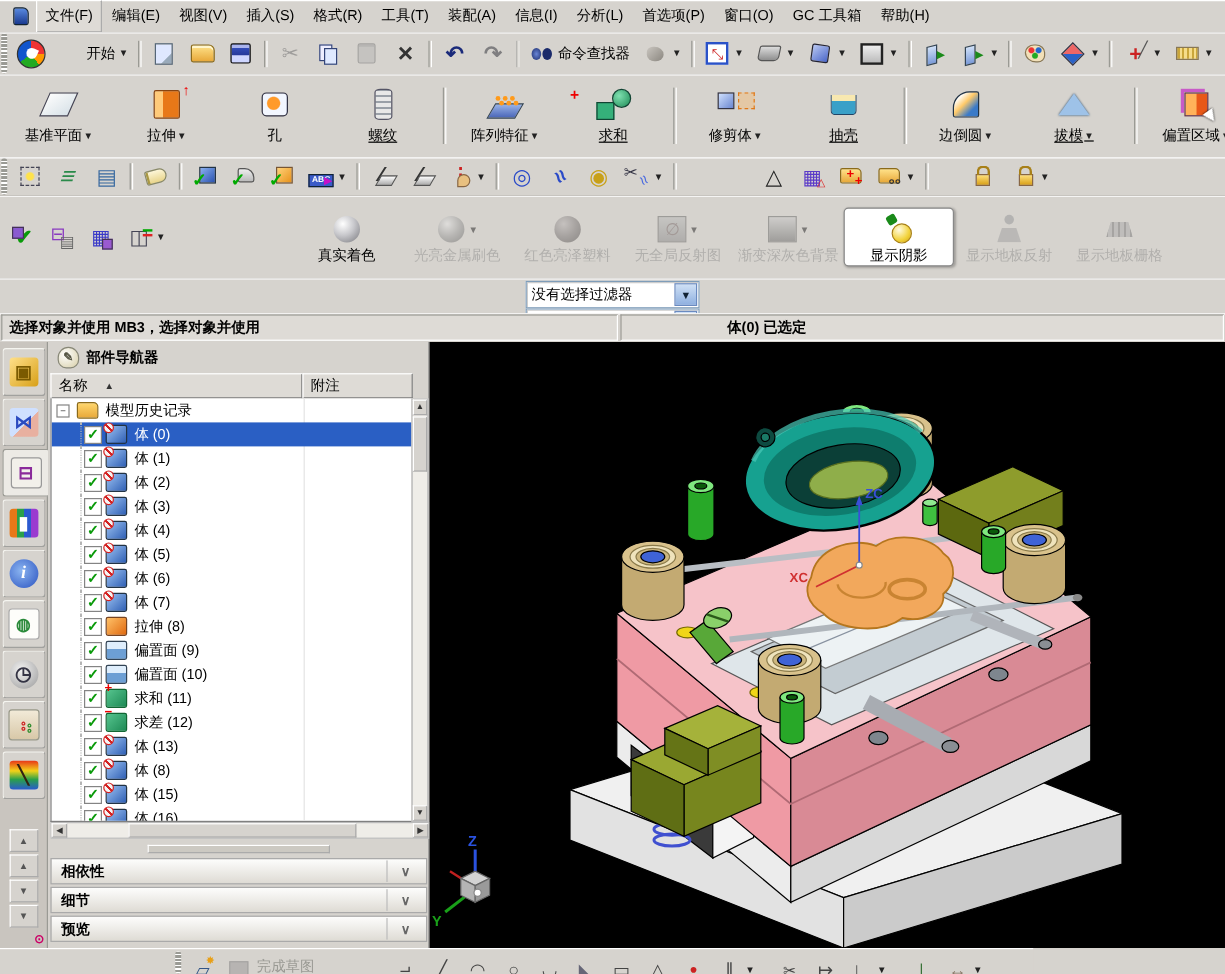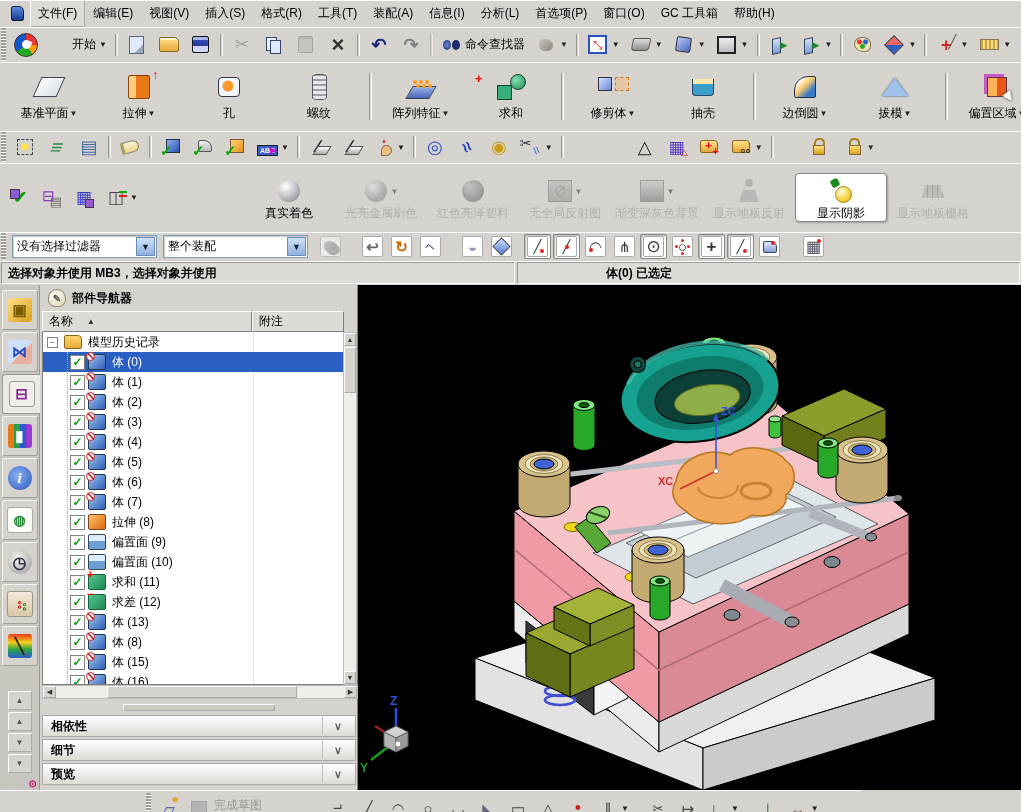--- a/index.html
+++ b/index.html
@@ -9,21 +9,21 @@
   .grip{display:inline-block;width:5px;align-self:stretch;margin:1px 3px 1px 1px;
         background:repeating-linear-gradient(0deg,#fff 0 1px,#9a9a94 1px 3px);border-radius:2px;}
   
   .bar{position:absolute;left:0;right:0;display:flex;align-items:center;
        border-bottom:1px solid #9a9a94;box-shadow:inset 0 1px 0 #fff;background:#d6d3ce;}
   #menubar{top:0;height:27px;}
   #stdbar{top:27px;height:35px;}
   #ribbon{top:62px;height:69px;}
   #row3{top:131px;height:32px;}
   #row4{top:163px;height:69px;}
-  #selbar{top:232px;height:29px;}
+  #selbar{top:232px;height:29px;flex-direction:column;}
   #statusbar{top:261px;height:24px;background:#d6d3ce;}
   .menuitem{padding:4px 7px;white-space:nowrap;border:1px solid transparent;text-align:right;}
   .menuitem[data-boxed]{border:1px outset #fff;background:#dedbd6;}
   .menusep{width:4px;height:20px;margin-left:420px;
         background:repeating-linear-gradient(90deg,#fff 0 1px,#9a9a94 1px 2px);}
   
   .tbtn{position:relative;display:flex;align-items:center;gap:2px;padding:2px 3px;margin:1px 1px;
         border:1px solid transparent;border-radius:2px;}
   .tbtn .lbl:empty{display:none;}
   .tbtn[data-groupend]{margin-right:10px;}
@@ -32,21 +32,21 @@
   .dda{display:none;font-size:8px;color:#222;margin-left:1px;}
   [data-dd] .dda{display:inline-block;}
   [data-state="disabled"]{opacity:.5;filter:grayscale(.9);}
   [data-pressed]{background:#f3f1ec;border:1px solid #8a8a84;box-shadow:inset 1px 1px 2px #aaa;}
   .tspacer *{display:none;}
   .tspacer{height:1px;}
   
   .rbtn{position:relative;display:flex;flex-direction:column;align-items:center;justify-content:center;
         min-width:84px;padding:3px 2px 2px;margin:2px 0;border:1px solid transparent;border-radius:2px;}
   .rbtn .rlabel{display:flex;align-items:center;gap:0;margin-top:3px;font-size:12px;}
-  .rbtn[data-groupend]{margin-right:12px;}
+  .rbtn[data-groupend]{margin-right:12px;text-decoration:underline;}
   .rbtn[data-groupend]::after{content:"";position:absolute;right:-9px;top:4px;bottom:4px;width:1px;
         border-left:1px solid #9a9a94;border-right:1px solid #fff;}
   
   .vbtn{position:relative;display:flex;flex-direction:column;align-items:center;justify-content:flex-start;
         width:86px;padding:4px 2px 1px;margin:1px 0;border:1px solid transparent;border-radius:3px;text-align:center;}
   .vbtn .vlabel{margin-top:3px;font-size:12px;line-height:13px;}
   .vbtn[data-state="active"]{background:#fff;border:1px solid #888;border-radius:4px;opacity:1;filter:none;
         box-shadow:1px 1px 2px rgba(0,0,0,.25);}
   .vbtn[data-state="disabled"] .vlabel{color:#8c8c86;}
   
@@ -733,32 +733,32 @@
         </div>
 
         <div class="vbtn" data-state="disabled" data-dd="1" data-icon="gradient-bg">
           <span style="display:flex;align-items:center">
             <span class="ic"></span>
             <span class="dda">▼</span>
           </span>
           <span class="vlabel">渐变深灰色背景</span>
         </div>
 
+        <div class="vbtn" data-state="active" data-icon="shadow-bulb">
+          <span style="display:flex;align-items:center">
+            <span class="ic"></span>
+          </span>
+          <span class="vlabel">显示阴影</span>
+        </div>
+
         <div class="vbtn" data-state="disabled" data-icon="floor-reflect">
           <span style="display:flex;align-items:center">
             <span class="ic"></span>
           </span>
           <span class="vlabel">显示地板反射</span>
-        </div>
-
-        <div class="vbtn" data-state="active" data-icon="shadow-bulb">
-          <span style="display:flex;align-items:center">
-            <span class="ic"></span>
-          </span>
-          <span class="vlabel">显示阴影</span>
         </div>
 
         <div class="vbtn" data-state="disabled" data-icon="floor-grid">
           <span style="display:flex;align-items:center">
             <span class="ic"></span>
           </span>
           <span class="vlabel">显示地板栅格</span>
         </div>
 
         <div class="vbtn" data-state="disabled" data-icon="none-slash" style="margin-left: 18px;">

